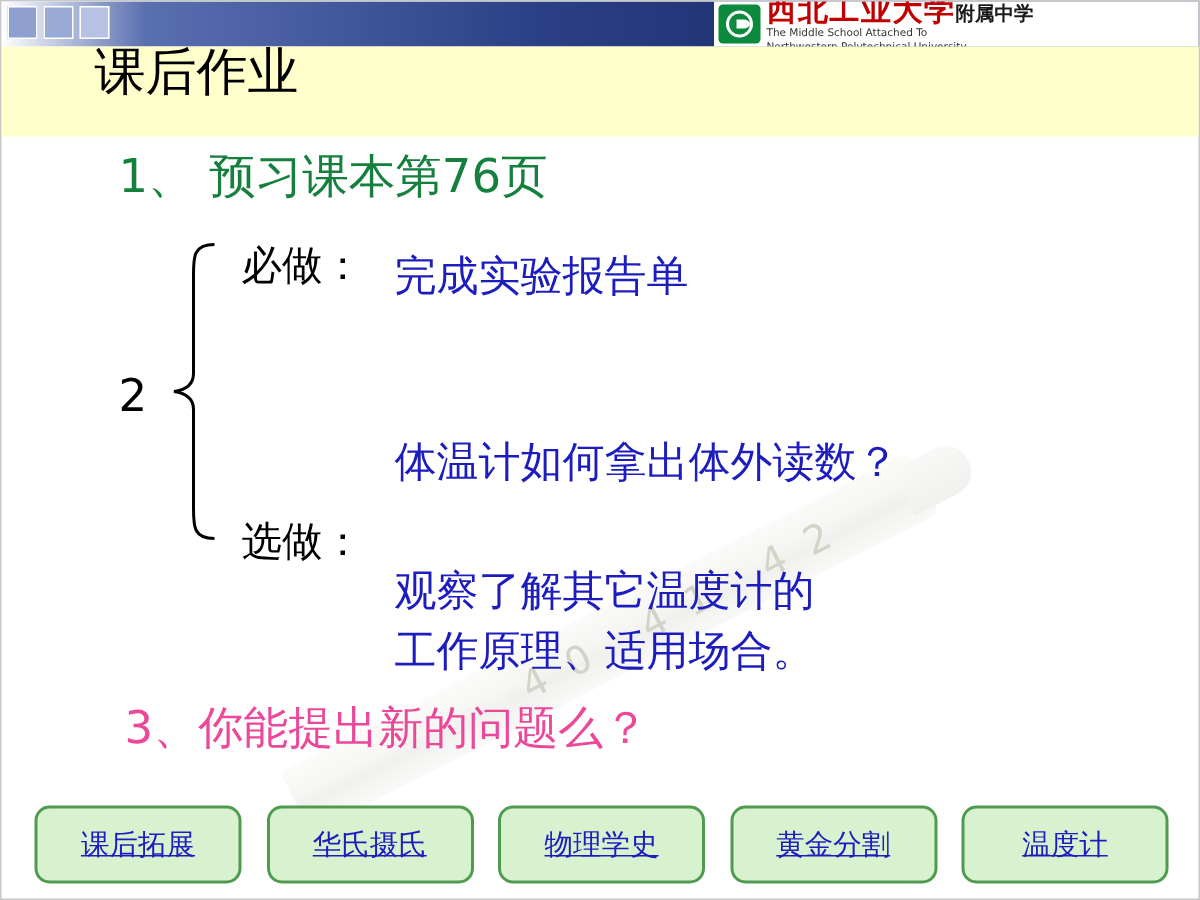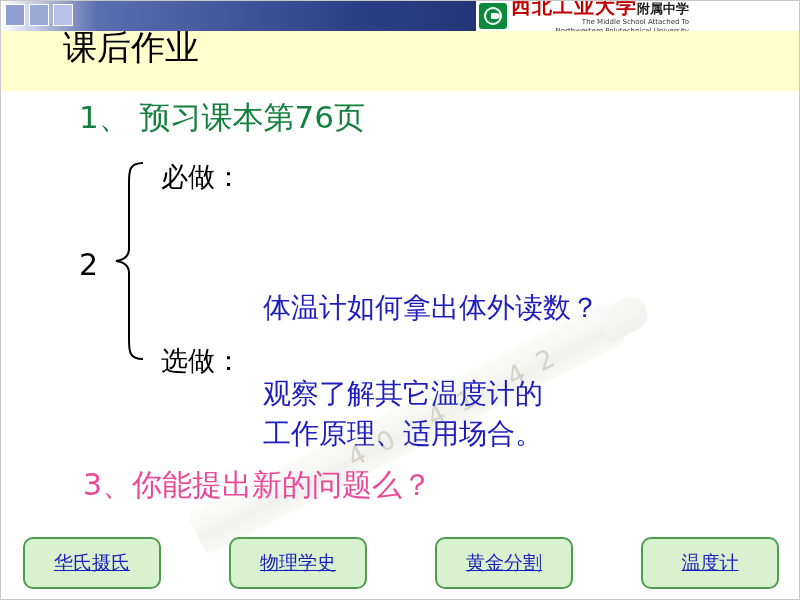--- a/index.html
+++ b/index.html
@@ -102,21 +102,21 @@
     color: #1a1a1a;
     font-weight: bold;
     letter-spacing: 0;
   }
   #logo-en {
     font-size: 7px;
     color: #333333;
     margin-top: 2px;
     white-space: nowrap;
     line-height: 1.25;
-    text-align: right;
+    text-align: left;
   }
 
   
   #title-band {
     position: absolute;
     left: 0; top: 30px;
     width: 800px;
     height: 60px;
     background: #ffffcc;
   }
@@ -280,29 +280,33 @@
 
   <div id="brace">
     <svg width="34" height="200" viewBox="0 0 34 200" xmlns="http://www.w3.org/2000/svg">
       <path d="M30 2 C16 2 16 10 16 22 L16 88 C16 96 10 99 3 100 C10 101 16 104 16 112 L16 178 C16 190 16 198 30 198" fill="none" stroke="#000000" stroke-width="2"></path>
     </svg>
   </div>
 
   <div class="sublabel" id="label-must">必做：</div>
   <div class="sublabel" id="label-opt">选做：</div>
 
+  <div class="blue" id="b1">完成实验报告单</div>
   <div class="blue" id="b3">体温计如何拿出体外读数？</div>
 
   <div class="blue" id="b4">观察了解其它温度计的</div>
   <div class="blue" id="b5">工作原理、适用场合。</div>
 
   <div class="line3">3、你能提出新的问题么？</div>
 
   <div id="buttons">
     <div class="btn">
+      <span>课后拓展</span>
+    </div>
+    <div class="btn">
       <span>华氏摄氏</span>
     </div>
     <div class="btn">
       <span>物理学史</span>
     </div>
     <div class="btn">
       <span>黄金分割</span>
     </div>
     <div class="btn">
       <span>温度计</span>

